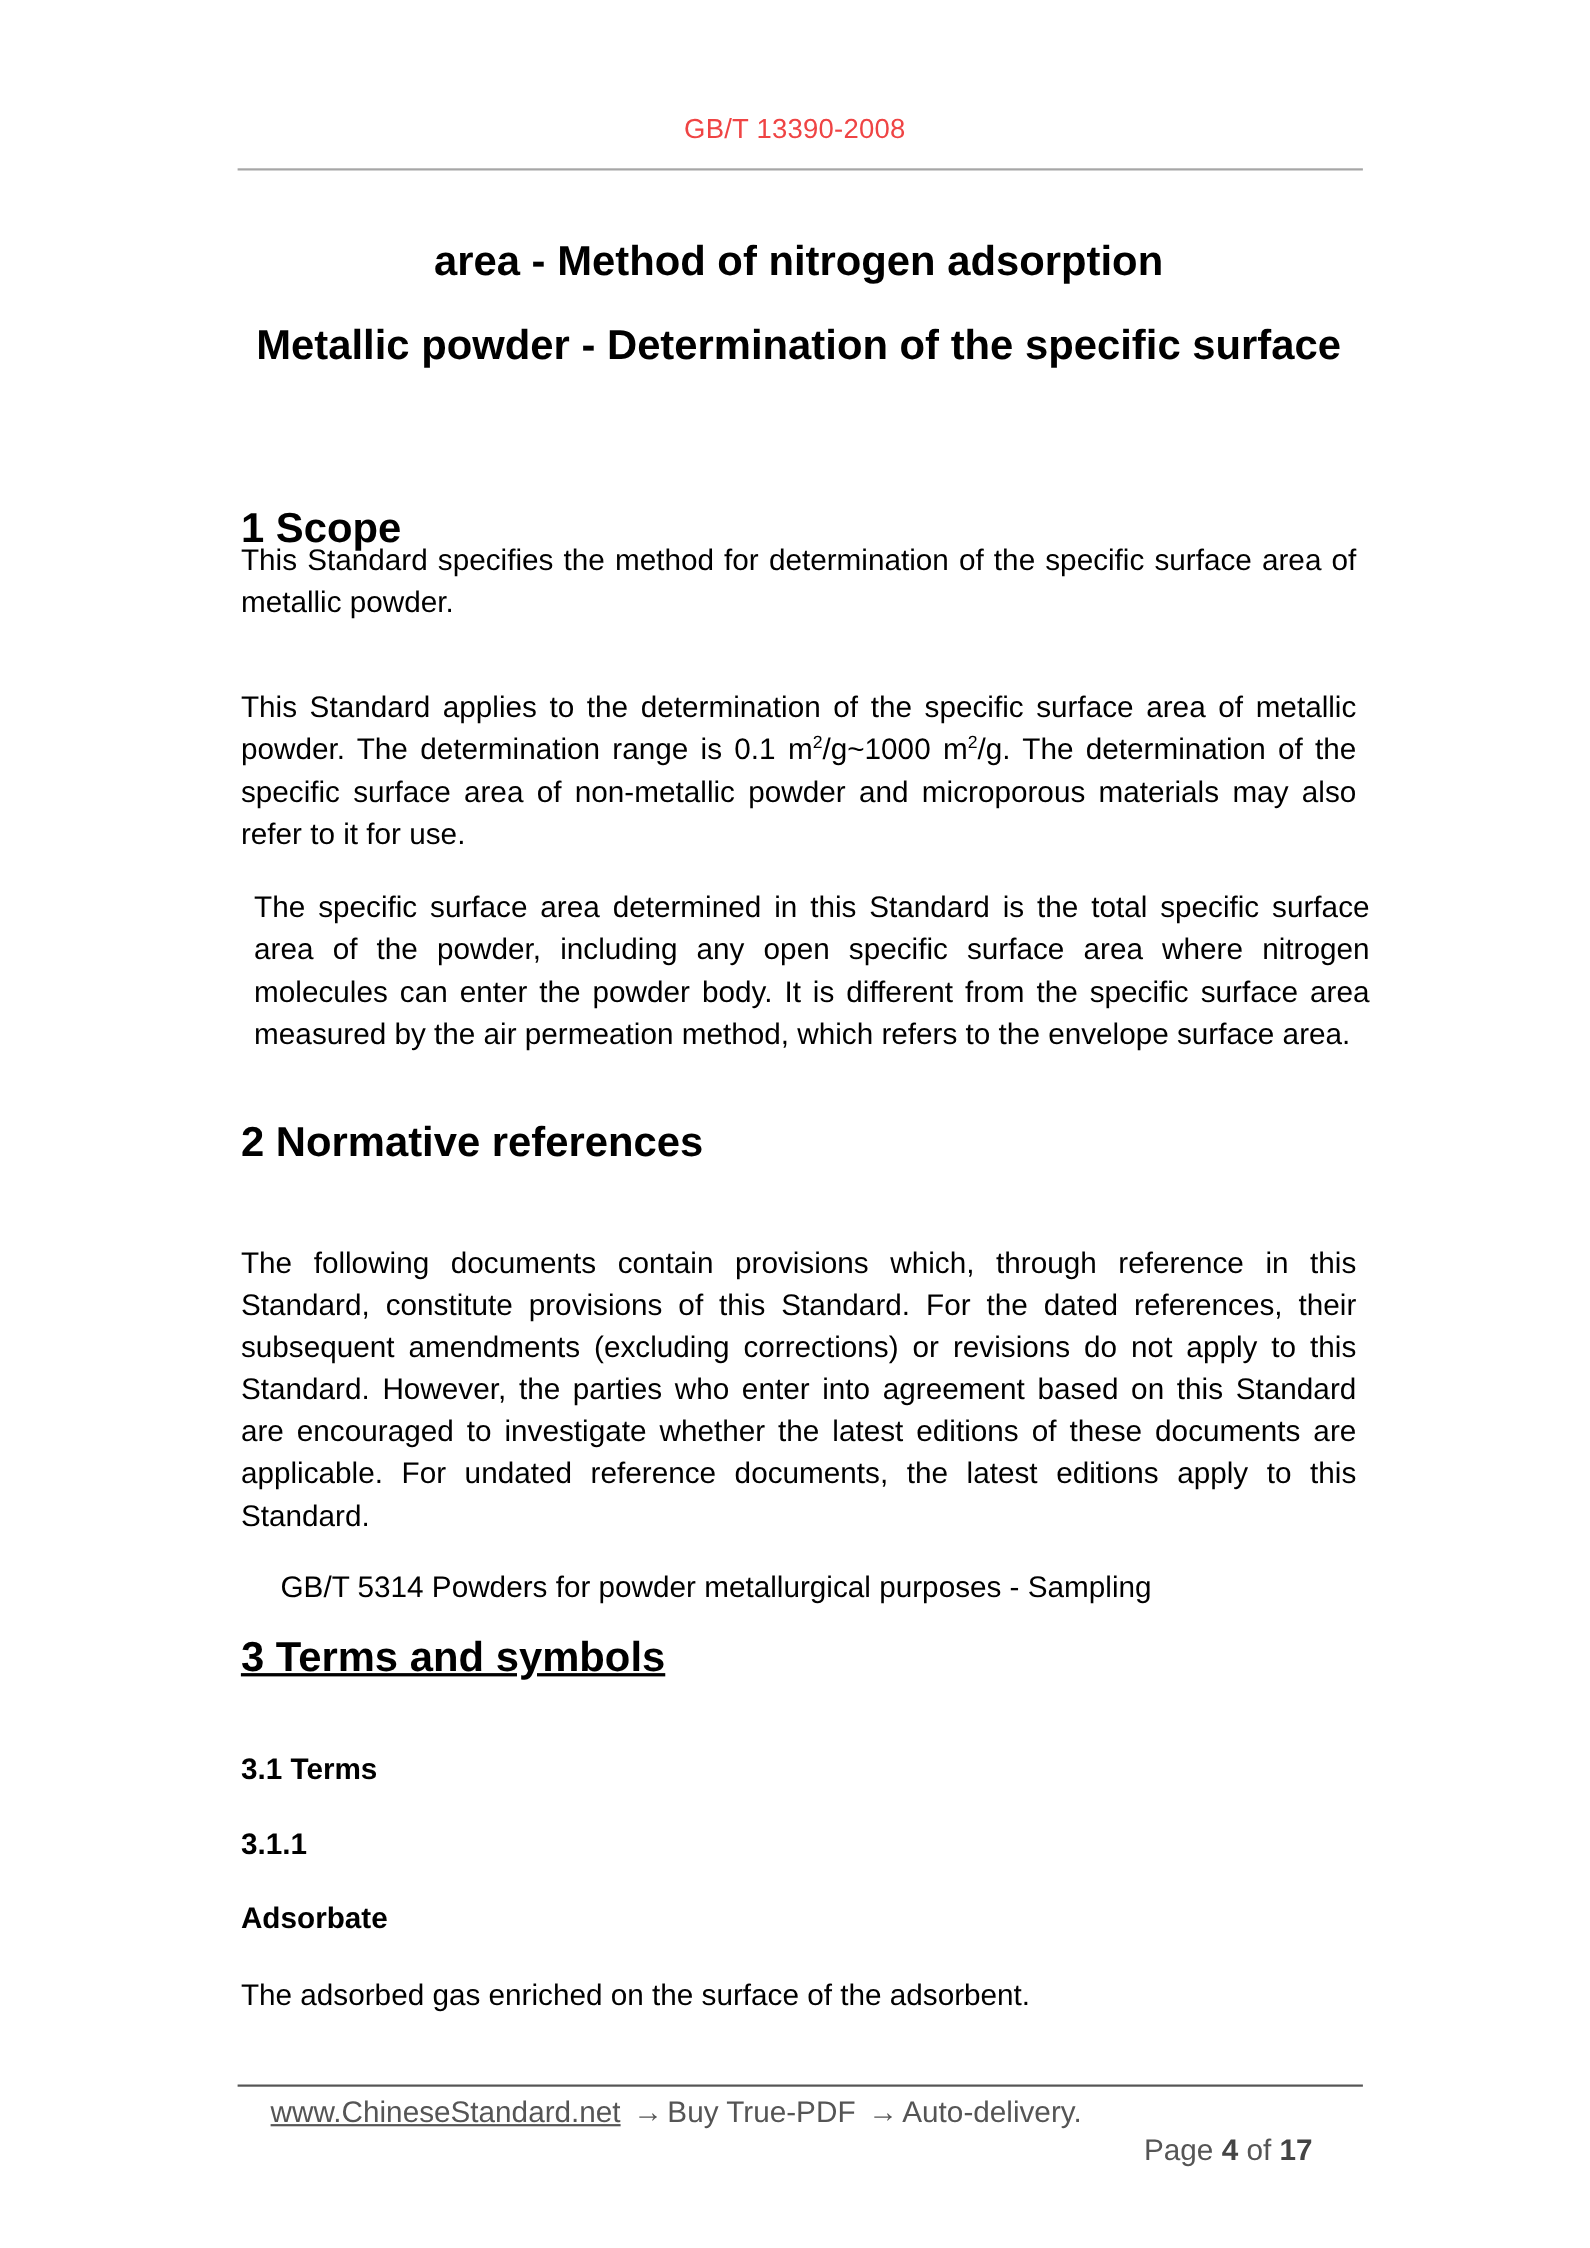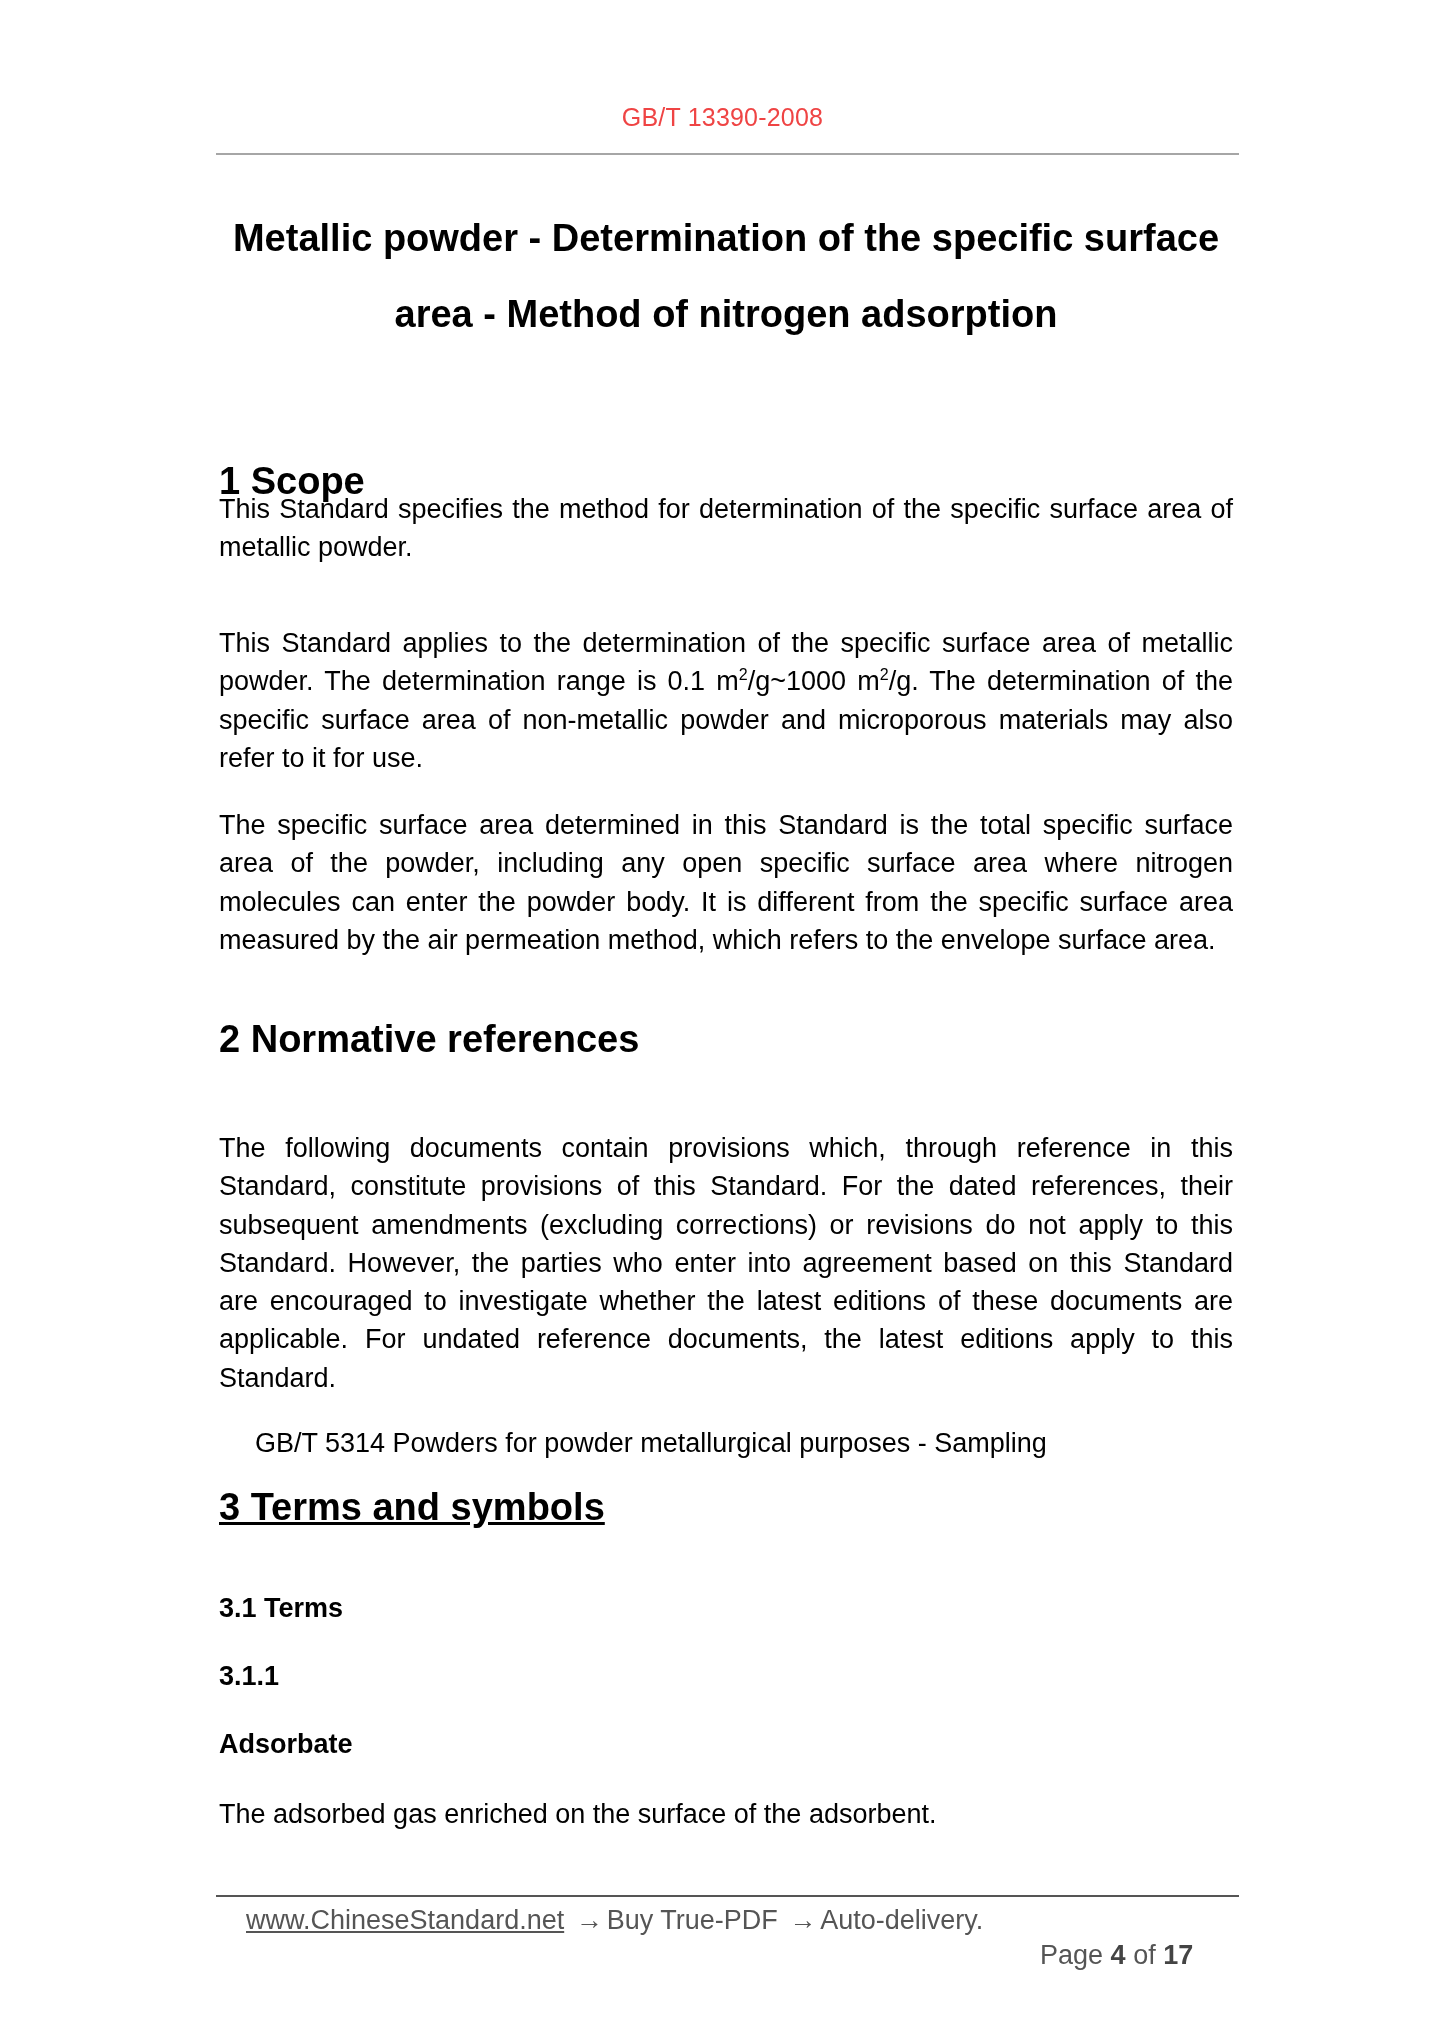--- a/index.html
+++ b/index.html
@@ -130,31 +130,31 @@
 <body>
 
 <div class="page">
 
   <div class="header-text">GB/T 13390-2008</div>
   <div class="header-rule"></div>
 
   <div class="content">
 
     <div class="title">
+      <div>area - Method of nitrogen adsorption</div>
       <div>Metallic powder - Determination of the specific surface</div>
-      <div>area - Method of nitrogen adsorption</div>
     </div>
 
     <div class="h1" style="top:424px;margin-top:35px;">1 Scope</div>
 
     <div class="para" style="top:490px;">This Standard specifies the method for determination of the specific surface area of metallic powder.</div>
 
     <div class="para" style="top:624px;"><span>This Standard applies to the determination of the specific surface area of metallic powder. The determination range is 0.1 m</span><sup>2</sup><span>/g~1000 m</span><sup>2</sup><span>/g. The determination of the specific surface area of non-metallic powder and microporous materials may also refer to it for use.</span></div>
 
-    <div class="para" style="top:806px;">The specific surface area determined in this Standard is the total specific surface area of the powder, including any open specific surface area where nitrogen molecules can enter the powder body. It is different from the specific surface area measured by the air permeation method, which refers to the envelope surface area.</div>
+    <div class="para" style="top:806px;margin-left:12px;">The specific surface area determined in this Standard is the total specific surface area of the powder, including any open specific surface area where nitrogen molecules can enter the powder body. It is different from the specific surface area measured by the air permeation method, which refers to the envelope surface area.</div>
 
     <div class="h1" style="top:1017px;">2 Normative references</div>
 
     <div class="para" style="top:1129px;">The following documents contain provisions which, through reference in this Standard, constitute provisions of this Standard. For the dated references, their subsequent amendments (excluding corrections) or revisions do not apply to this Standard. However, the parties who enter into agreement based on this Standard are encouraged to investigate whether the latest editions of these documents are applicable. For undated reference documents, the latest editions apply to this Standard.</div>
 
     <div class="ref-item" style="top:1424px;">GB/T 5314 Powders for powder metallurgical purposes - Sampling</div>
 
     <div class="h1" style="top:1485px;text-decoration:underline;">3 Terms and symbols</div>
 
     <div class="h2" style="top:1591px;">3.1 Terms</div>

